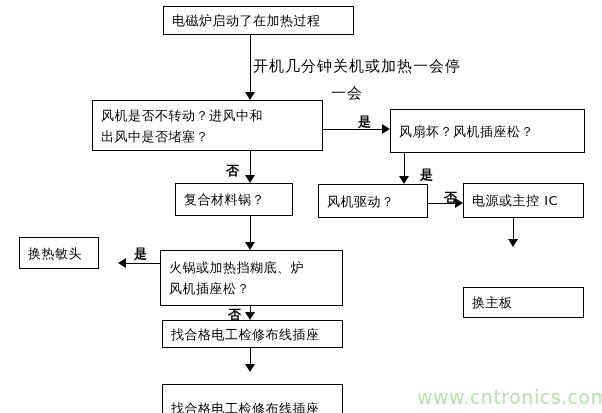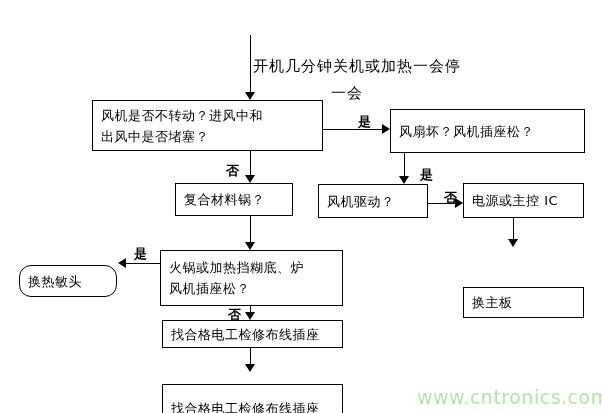--- a/index.html
+++ b/index.html
@@ -52,20 +52,23 @@
     left:417px;top:386px;
     font-size:19px;
     letter-spacing:0.5px;
   }
 </style>
 </head>
 <body>
 
 <div id="canvas">
 
+  <div class="node" style="left:163px;top:6px;width:191px;height:29px;">
+    <span>电磁炉启动了在加热过程</span>
+  </div>
 
   <div class="node" style="left:92px;top:100px;width:231px;height:51px;">
     <span>风机是否不转动？进风中和</span>
     <span>出风中是否堵塞？</span>
   </div>
 
   <div class="node" style="left:390px;top:109px;width:195px;height:44px;">
     <span>风扇坏？风机插座松？</span>
   </div>
 
@@ -74,21 +77,21 @@
   </div>
 
   <div class="node" style="left:318px;top:184px;width:110px;height:34px;">
     <span>风机驱动？</span>
   </div>
 
   <div class="node" style="left:463px;top:183px;width:121px;height:35px;">
     <span>电源或主控 IC</span>
   </div>
 
-  <div class="node" style="left:19px;top:265px;width:98px;height:32px;border-radius:12px;">
+  <div class="node" style="left:19px;top:237px;width:80px;height:32px;">
     <span>换热敏头</span>
   </div>
 
   <div class="node" style="left:160px;top:250px;width:183px;height:56px;">
     <span>火锅或加热挡糊底、炉</span>
     <span>风机插座松？</span>
   </div>
 
   <div class="node" style="left:463px;top:247px;width:121px;height:31px;margin-top:40px;">
     <span>换主板</span>

